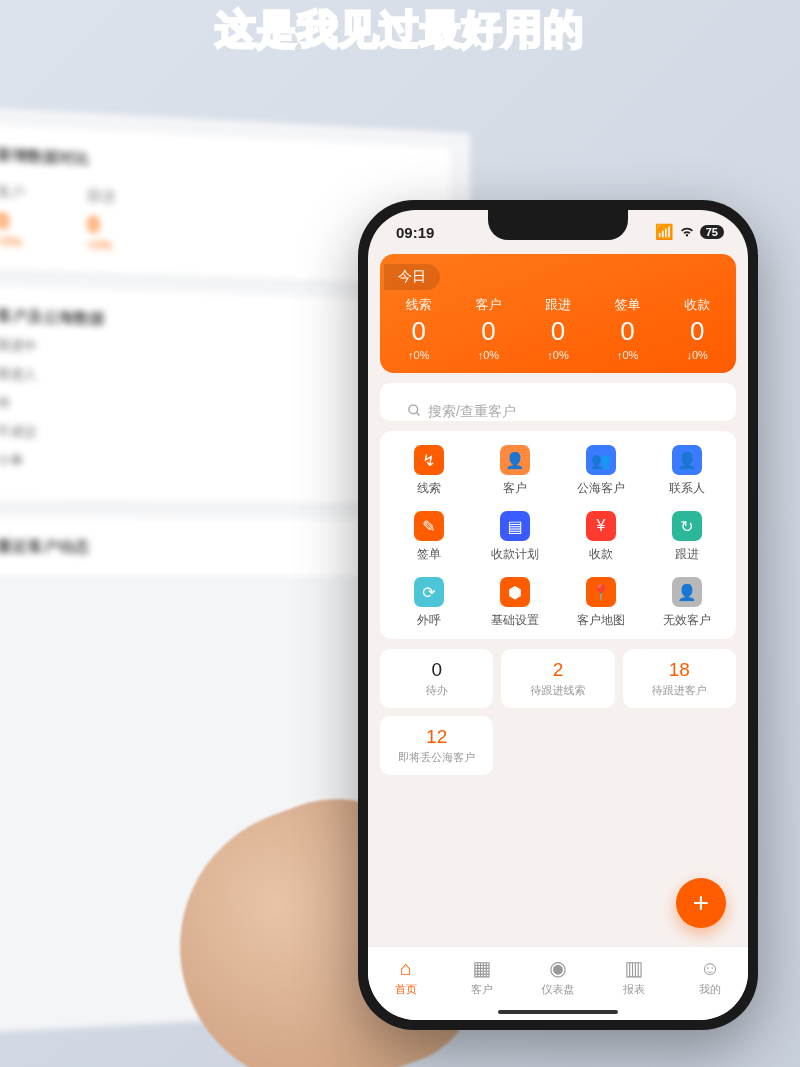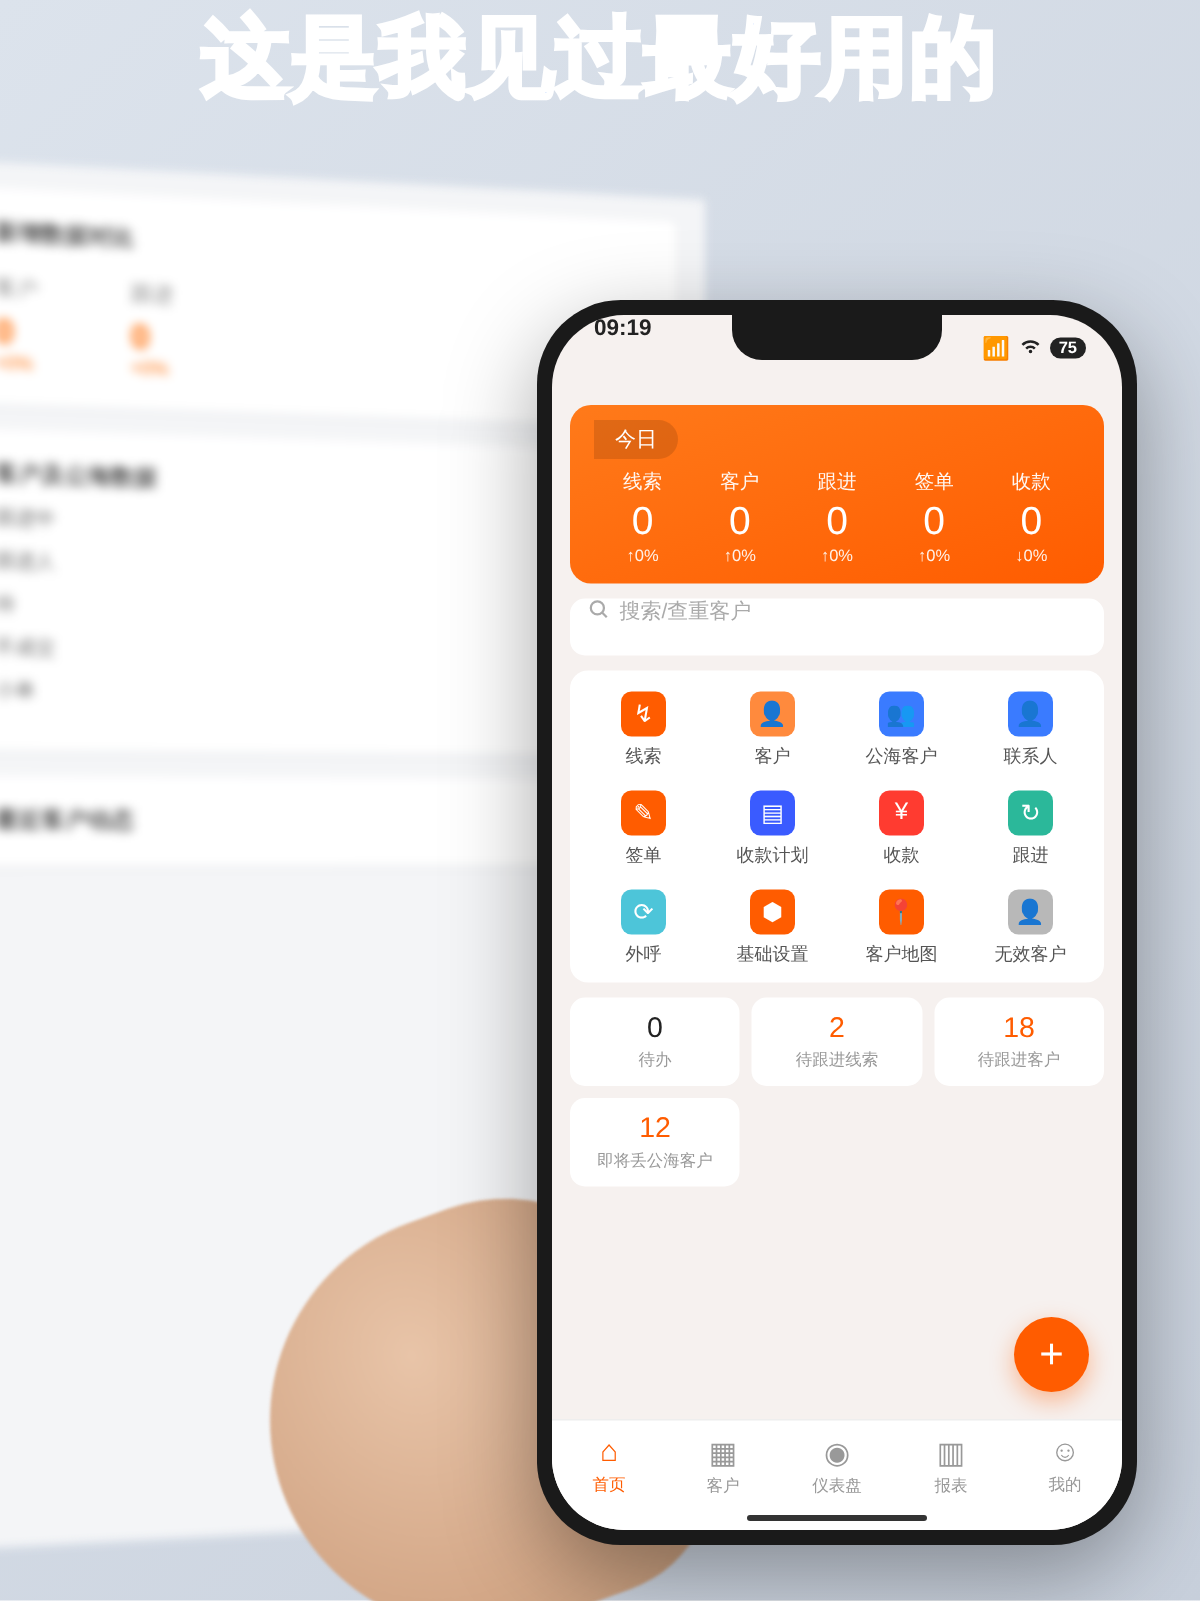--- a/index.html
+++ b/index.html
@@ -37,21 +37,21 @@
 .bg-h { color: #555; font-size: 15px; font-weight: 600; }
 .bg-item { color: #666; font-size: 13px; margin: 10px 0; }
 
 
 .headline {
   position: absolute;
   top: 6px;
   left: 0;
   right: 0;
   text-align: center;
-  font-size: 58px;
+  font-size: 40px;
   line-height: 1.15;
   font-weight: 800;
   color: #3b82f6;
   -webkit-text-stroke: 3px #ffffff;
   letter-spacing: 1px;
   z-index: 50;
   pointer-events: none;
 }
 
 
@@ -84,20 +84,21 @@
   transform: translateX(-50%);
   width: 140px;
   height: 30px;
   background: #1a1a1a;
   border-radius: 0 0 20px 20px;
   z-index: 30;
 }
 .status-bar {
   height: 44px;
   display: flex;
+  align-items: center;
   justify-content: space-between;
   padding: 0 24px 0 28px;
   font-size: 15px;
   font-weight: 600;
   color: #222;
 }
 .status-right { display: flex; align-items: center; gap: 5px; }
 .battery-pill {
   background: #222;
   color: #fff;
@@ -139,25 +140,25 @@
 }
 .nav-capsule .sep { width: 1px; height: 18px; background: #ddd; padding: 0; }
 .target-ico {
   width: 16px; height: 16px; border: 1.5px solid #333; border-radius: 50%;
   display: flex; align-items: center; justify-content: center;
 }
 .target-ico::after { content: ""; width: 5px; height: 5px; background: #333; border-radius: 50%; }
 
 
 .hero {
-  margin: 16px 12px 0;
+  margin: 0 12px 0;
   background: linear-gradient(160deg, #ff7a1a 0%, #ff5c00 100%);
   border-radius: 14px;
   color: #fff;
-  padding: 10px 16px 12px;
+  padding: 10px 4px 12px;
 }
 .hero-tab {
   display: inline-block;
   background: rgba(0,0,0,0.12);
   padding: 4px 14px;
   border-radius: 0 14px 14px 0;
   font-size: 14px;
   margin-bottom: 6px;
 }
 .hero-row {
@@ -170,22 +171,22 @@
 .hero-val { font-size: 26px; font-weight: 300; margin-bottom: 2px; }
 .hero-pct { font-size: 11px; opacity: 0.9; }
 
 
 .search {
   margin: 10px 12px 0;
   background: #fff;
   border-radius: 10px;
   height: 38px;
   display: flex;
-  align-items: flex-start;
-  padding: 0 12px;
+  align-items: flex-end;
+  padding: 0 27px;
   color: #aaa;
   font-size: 14px;
   gap: 6px;
 }
 
 
 .grid-card {
   margin: 10px 12px 0;
   background: #fff;
   border-radius: 12px;

